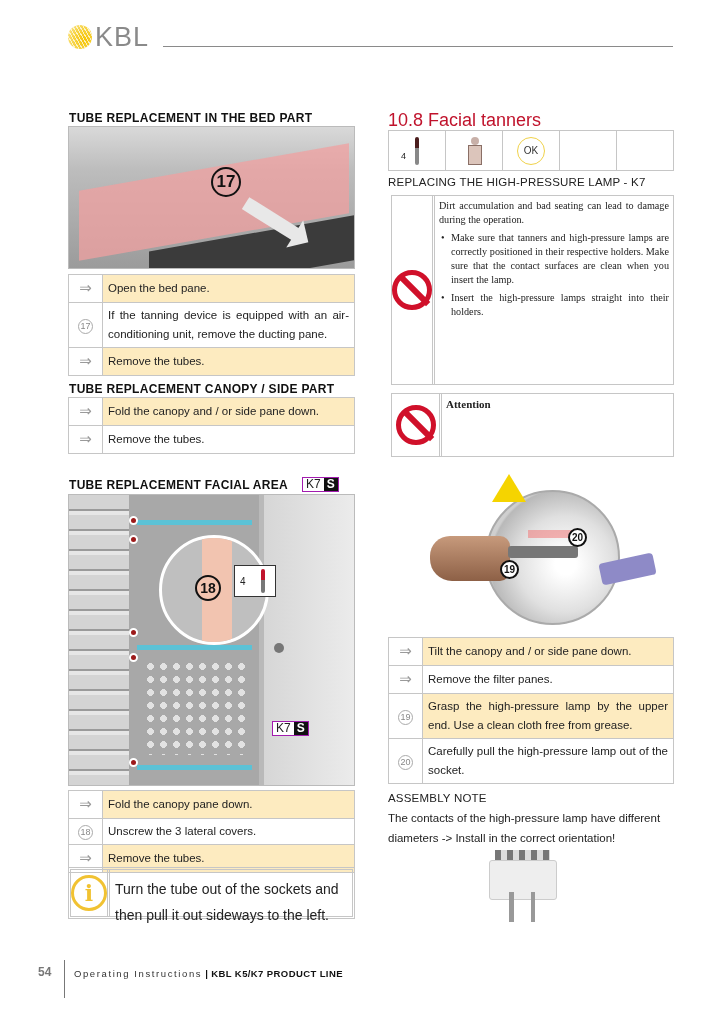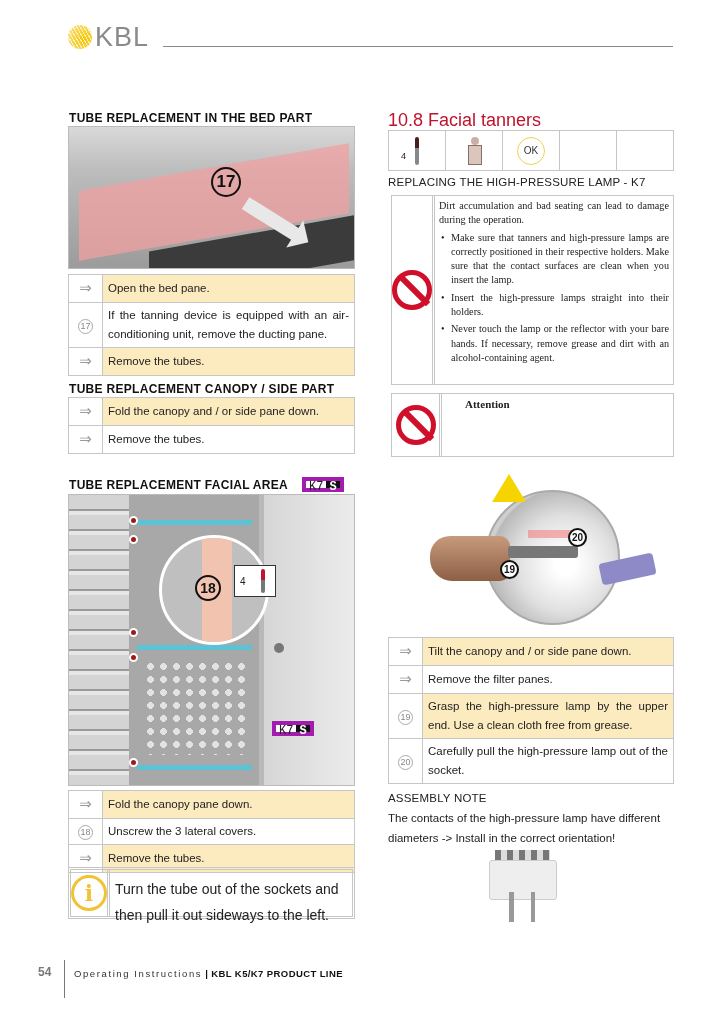--- a/index.html
+++ b/index.html
@@ -51,21 +51,21 @@
   .warn .wicon { width: 50px; border-right: 3px double #c6c6c6; display: flex; align-items: center; justify-content: center; }
   .warn .wtext { padding: 3px 4px; font-size: 10.2px; line-height: 14.3px; color: #222; text-align: justify; }
   .noentry { width: 40px; height: 40px; border-radius: 50%; border: 5px solid #d0102a; position: relative; background: #fff; }
   .noentry::after { content: ""; position: absolute; left: -3px; top: 12px; width: 40px; height: 6px; background: #d0102a; transform: rotate(45deg); }
   .wtext ul { list-style: none; }
   .wtext li { padding-left: 12px; position: relative; margin-top: 3px; }
   .wtext li::before { content: "•"; position: absolute; left: 2px; }
 
   
   .facial-photo { left: 68px; top: 494px; width: 287px; height: 292px; background: #b9b9b9; }
-  .k7 { display: inline-flex; border: 4px solid #a21caf; height: 15px; font-size: 12px; line-height: 13px; background: #fff; font-family: Liberation Mono, monospace; }
+  .k7 { display: inline-flex; border: 1px solid #a21caf; height: 15px; font-size: 12px; line-height: 13px; background: #fff; }
   .k7 .k { padding: 0 3px; color: #222; }
   .k7 .s { background: #111; color: #fff; padding: 0 3px; font-weight: bold; }
 
   
   .info { border: 3px double #c6c6c6; display: flex; }
   .info .iicon { width: 50px; border-right: 3px double #c6c6c6; display: flex; align-items: center; justify-content: center; }
   .info-circle { width: 36px; height: 36px; border: 3px solid #f1c232; border-radius: 50%; color: #f1c232; font-family: "DejaVu Serif", serif; font-weight: bold; font-size: 22px; display: flex; align-items: center; justify-content: center; }
   .info .itext { padding: 6px 5px; font-size: 14px; line-height: 26px; color: #222; }
 
   
@@ -213,30 +213,29 @@
 
 <div class="abs warn" style="left:391px; top:195px; width:283px; height:190px;">
   <div class="wicon">
       <div class="noentry"></div>
     </div>
   <div class="wtext">
     <div>Dirt accumulation and bad seating can lead to damage during the operation.</div>
     <ul>
       <li>Make sure that tanners and high-pressure lamps are correctly positioned in their respective holders. Make sure that the contact surfaces are clean when you insert the lamp.</li>
       <li>Insert the high-pressure lamps straight into their holders.</li>
-      <li>Never touch the lamp or the reflector with your bare hands. If  necessary, remove grease and dirt with an alcohol-containing agent.</li>
     </ul>
   </div>
 </div>
 
 <div class="abs warn" style="left:391px; top:393px; width:283px; height:64px;">
   <div class="wicon">
       <div class="noentry"></div>
     </div>
-  <div class="wtext" style="text-align:right;margin-left:19px;">
+  <div class="wtext" style="text-align:right;">
     <div style="font-weight:bold; font-size:11px;">Attention</div>
   </div>
 </div>
 
 <div class="abs lamp-photo">
   <div class="abs" style="left:55px; top:22px; width:135px; height:135px; border-radius:50%; background:radial-gradient(circle at 60% 55%, #ffffff 10%, #e0e0e0 45%, #b9b9b9 70%, #cfcfcf 72%); border:2px solid #aaa;"></div>
   <div class="abs" style="left:170px; top:90px; width:55px; height:22px; background:#8e8ac7; transform:rotate(-12deg); border-radius:4px;"></div>
   <div class="abs" style="left:0; top:68px; width:80px; height:45px; background:linear-gradient(180deg,#c79a7c,#8d6046); border-radius:20px 10px 10px 22px;"></div>
   <div class="abs" style="left:78px; top:78px; width:70px; height:12px; background:#777; border-radius:3px;"></div>
   <div class="abs" style="left:98px; top:62px; width:50px; height:8px; background:rgba(240,120,120,0.55);"></div>

